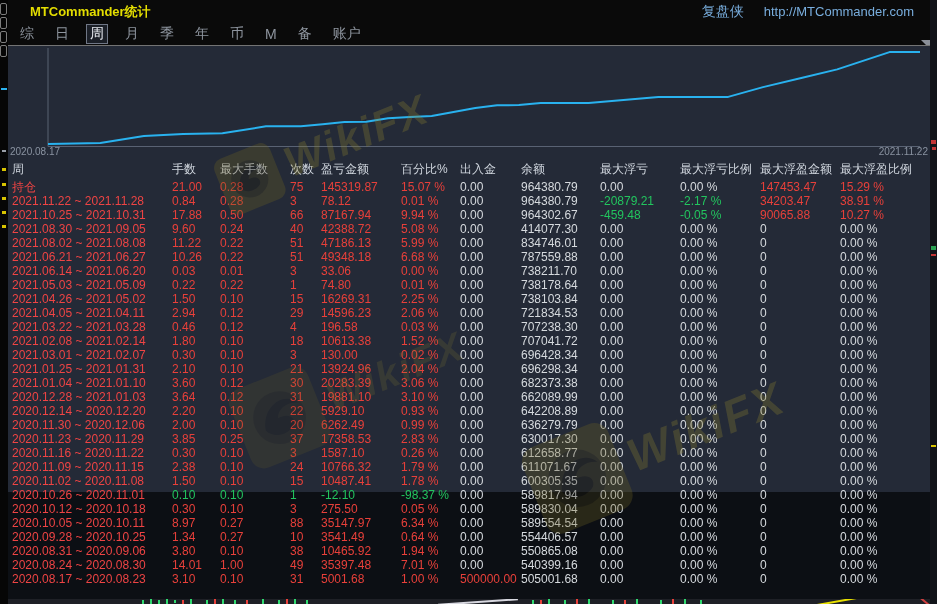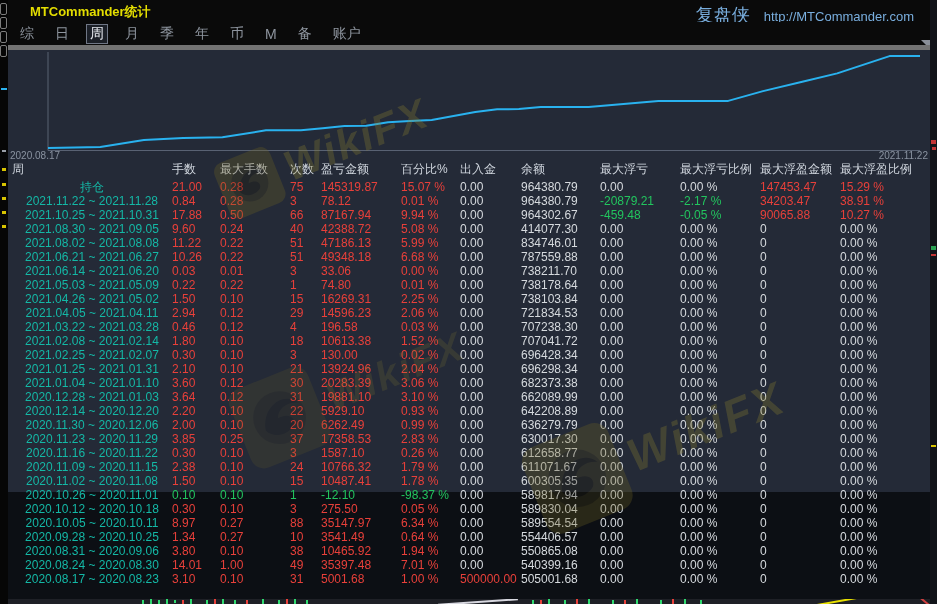--- a/index.html
+++ b/index.html
@@ -10,43 +10,43 @@
   #left-strip{position:absolute;left:0;top:0;width:8px;height:604px;background:#060606;}
   .lsbox{position:absolute;left:0;width:5px;height:10px;border:1px solid #7d7d7d;border-radius:2px;}
   .dash{position:absolute;}
   #right-strip{position:absolute;left:930px;top:0;width:7px;height:604px;background:#121419;overflow:hidden;}
 
   
   #window{position:absolute;left:8px;top:0;width:922px;height:492px;background:#242a37;}
   #titlebar{position:absolute;top:0;left:0;right:0;height:22px;background:#0a0a0a;}
   #title{position:absolute;left:22px;top:3px;color:#e4de00;font-size:13px;font-weight:bold;white-space:nowrap;}
   #brandbox{position:absolute;right:16px;top:3px;font-size:13px;color:#79aede;white-space:nowrap;}
-  #brandbox .brand{font-size:18px;margin-right:14px;}
+  #brandbox .brand{font-size:14px;margin-right:20px;}
   #menubar{position:absolute;top:22px;left:0;right:0;height:23px;background:#0a0a0a;display:flex;align-items:center;padding-left:12px;}
   .mi{color:#8e959f;font-size:14px;margin-right:21px;white-space:nowrap;}
   .mi.active{color:#e6e9ee;border:1px solid #707786;background:#1b1f27;padding:0 3px;margin-left:-4px;margin-right:17px;}
   #grip{position:absolute;right:0;top:40px;width:0;height:0;border-left:9px solid transparent;border-top:9px solid #8a8f98;}
 
   
-  #chart-area{position:absolute;top:45px;left:0;width:922px;height:113px;background:#242a37;border-top:5px solid #737373;text-align:right;}
+  #chart-area{position:absolute;top:45px;left:0;width:922px;height:113px;background:#242a37;border-top:1px solid #737373;text-align:right;}
   #chart-svg{position:absolute;left:0;top:0;}
   .axlab{position:absolute;top:100px;color:#8a93a1;font-size:10px;white-space:nowrap;}
   #axlab-left{left:2px;}
   #axlab-right{right:2px;}
 
   
   #table{position:absolute;top:158px;left:0;right:0;}
   #thead,.trow{display:grid;grid-template-columns:160px 48px 70px 31px 80px 59px 61px 79px 80px 80px 80px 1fr;
                padding-left:4px;font-size:12px;}
   #thead{height:22px;line-height:22px;}
   .trow{height:14px;line-height:14px;}
   .trow.dark{background:#0b0b0b;height:13px;line-height:13px;margin-top:24px;}
   .cell{white-space:nowrap;overflow:visible;}
   .h{color:#d0d6de;}
-  .lab{color:#14b8a6;text-align:center;}
+  .lab{color:#ef4444;}
   .r{color:#e8403a;}
   .g{color:#22c55e;}
   .w{color:#d6dade;}
 
   
   .wm{position:absolute;display:flex;align-items:center;gap:8px;pointer-events:none;transform:rotate(-22deg);z-index:5;}
   .wmtext{font-weight:bold;font-style:italic;color:#8d8230;letter-spacing:2px;}
   #wm1{left:205px;top:72px;opacity:.30;}
   #wm1 .wmtext{font-size:42px;}
   #wm2{left:222px;top:345px;opacity:.18;}
@@ -302,21 +302,21 @@
           <span class="cell r">10613.38</span>
           <span class="cell r">1.52 %</span>
           <span class="cell w">0.00</span>
           <span class="cell w">707041.72</span>
           <span class="cell w">0.00</span>
           <span class="cell w">0.00 %</span>
           <span class="cell w">0</span>
           <span class="cell w">0.00 %</span>
         </div>
         <div class="trow">
-          <span class="cell lab">2021.02.25 ~ 2021.02.07</span>
+          <span class="cell lab">2021.03.01 ~ 2021.02.07</span>
           <span class="cell r">0.30</span>
           <span class="cell r">0.10</span>
           <span class="cell r">3</span>
           <span class="cell r">130.00</span>
           <span class="cell r">0.02 %</span>
           <span class="cell w">0.00</span>
           <span class="cell w">696428.34</span>
           <span class="cell w">0.00</span>
           <span class="cell w">0.00 %</span>
           <span class="cell w">0</span>

